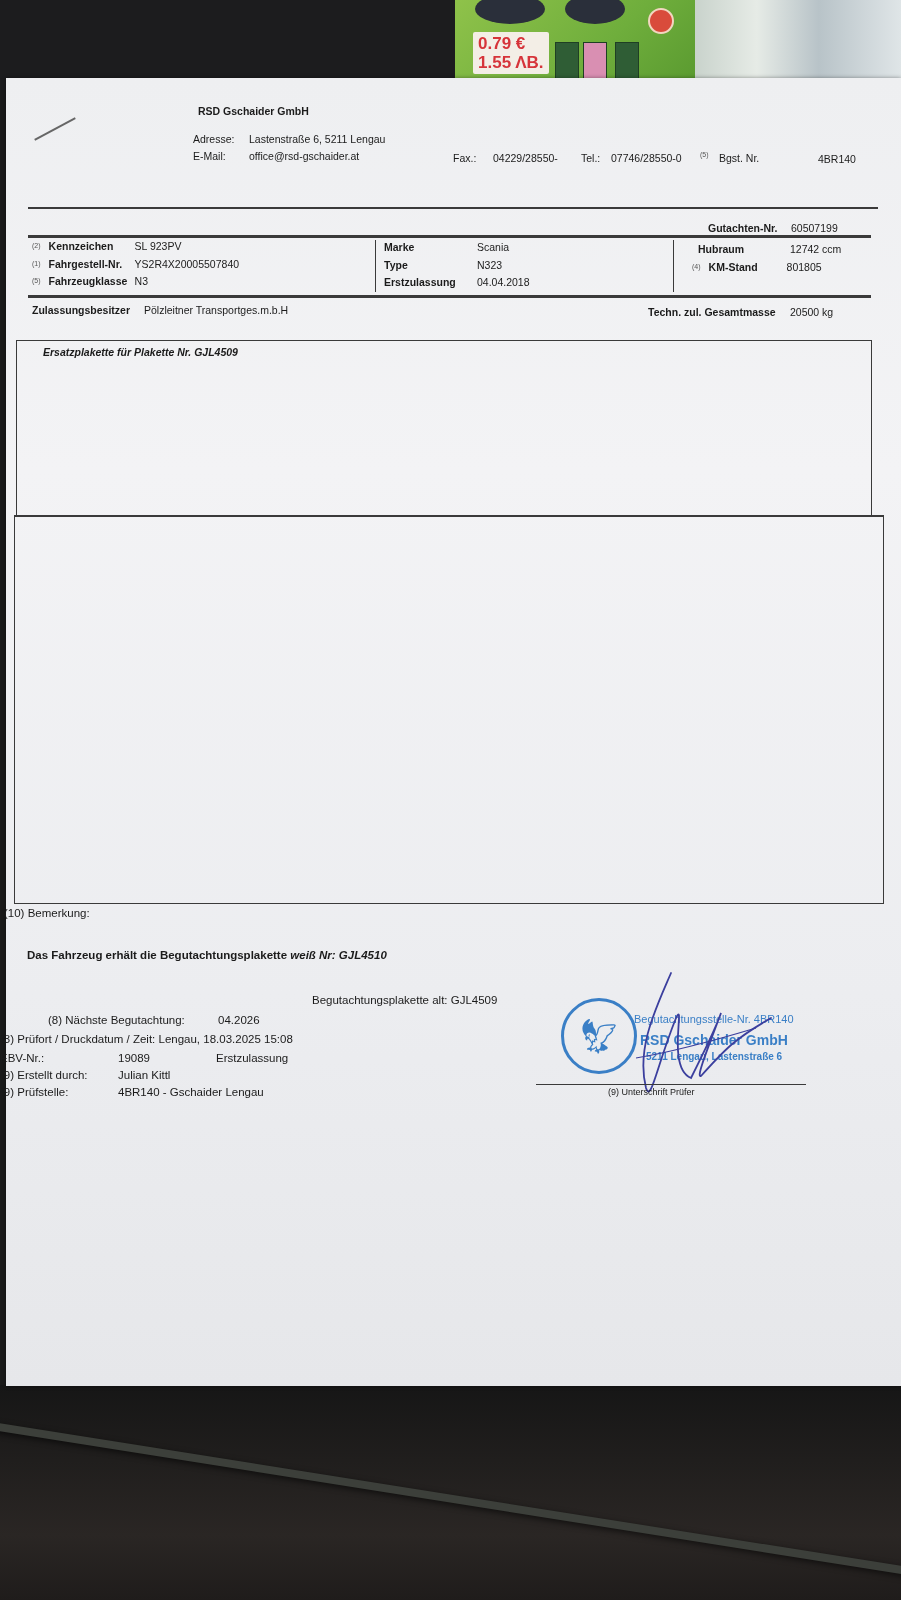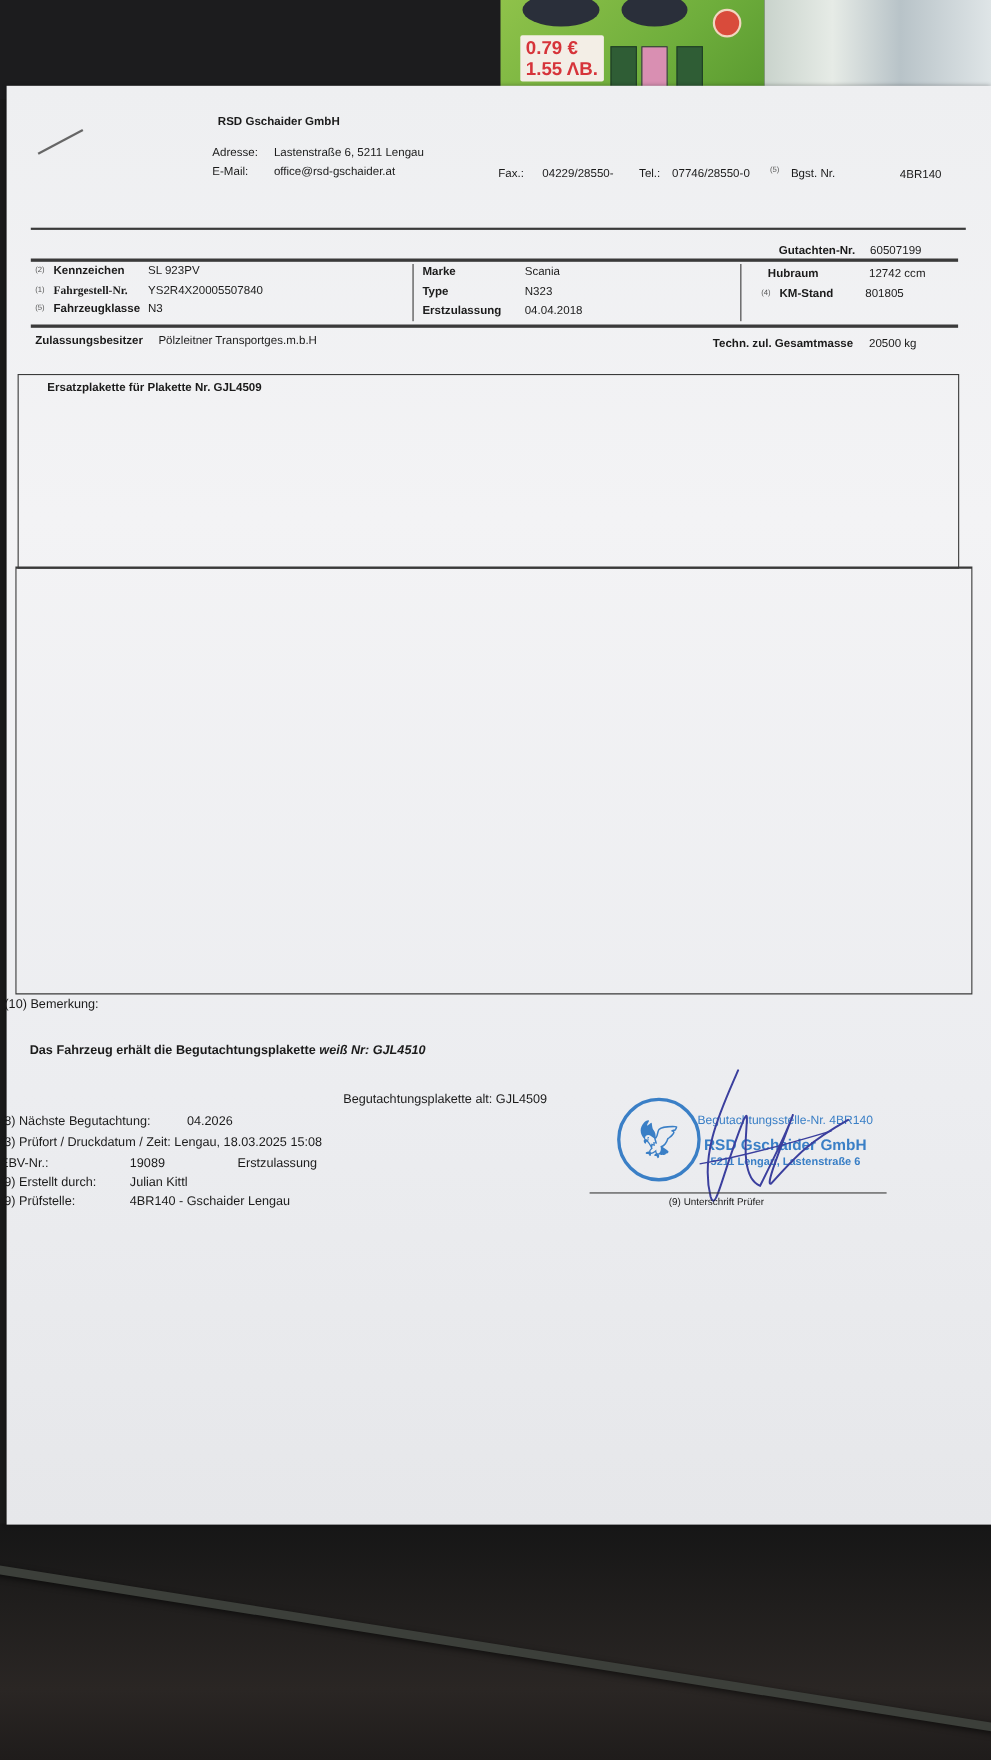--- a/index.html
+++ b/index.html
@@ -87,21 +87,21 @@
 
   <div class="abs sm b" style="left:702px;top:144px;">Gutachten-Nr.</div>
   <div class="abs sm" style="left:785px;top:144px;">60507199</div>
   <div class="rule" style="left:22px;top:157px;width:843px;height:3px;"></div>
 
   <div>
     <div class="abs sm" style="left:26px;top:162px;">
       <span class="sup">(2)</span><span class="b" style="display:inline-block;width:86px;">Kennzeichen</span><span>SL 923PV</span>
     </div>
     <div class="abs sm" style="left:26px;top:180px;">
-      <span class="sup">(1)</span><span class="b" style="display:inline-block;width:86px;font-family:Liberation Serif, serif;">Fahrgestell-Nr.</span><span>YS2R4X20005507840</span>
+      <span class="sup">(1)</span><span class="b" style="display:inline-block;width:86px;">Fahrgestell-Nr.</span><span>YS2R4X20005507840</span>
     </div>
     <div class="abs sm" style="left:26px;top:197px;">
       <span class="sup">(5)</span><span class="b" style="display:inline-block;width:86px;">Fahrzeugklasse</span><span>N3</span>
     </div>
   </div>
   <div class="rule" style="left:369px;top:162px;width:1px;height:52px;"></div>
   <div>
     <div class="abs sm" style="left:378px;top:163px;">
       <span class="b" style="display:inline-block;width:93px;">Marke</span><span>Scania</span>
     </div>
@@ -124,33 +124,33 @@
   <div class="rule" style="left:22px;top:217px;width:843px;height:3px;"></div>
 
   <div class="abs sm" style="left:26px;top:226px;">
     <span class="b" style="display:inline-block;width:112px;">Zulassungsbesitzer</span><span>Pölzleitner Transportges.m.b.H</span>
   </div>
   <div class="abs sm" style="left:642px;top:228px;">
     <span class="b" style="display:inline-block;width:142px;">Techn. zul. Gesamtmasse</span><span>20500 kg</span>
   </div>
 
   <div class="box" style="left:10px;top:262px;width:854px;height:175px;">
-    <div class="abs sm b" style="left:26px;top:5px;">Ersatzplakette für Plakette Nr. GJL4509</div>
+    <div class="abs sm b" style="left:26px;top:5px;font-style:italic;">Ersatzplakette für Plakette Nr. GJL4509</div>
   </div>
   <div class="box" style="left:8px;top:437px;width:868px;height:386px;border-top-width:2px;"></div>
 
   <div class="abs md" style="left:-2px;top:829px;">(10) Bemerkung:</div>
   <div class="abs md b" style="left:21px;top:871px;">
     <span>Das Fahrzeug erhält die Begutachtungsplakette</span>
     <i>weiß Nr: GJL4510</i>
   </div>
   <div class="abs md" style="left:306px;top:916px;">Begutachtungsplakette alt: GJL4509</div>
 
   <div>
-    <div class="abs md" style="left:-6px;top:936px;">
+    <div class="abs md" style="left:-6px;top:936px;padding-left:48px;">
       <span style="display:inline-block;width:170px;">(8) Nächste Begutachtung:</span><span>04.2026</span>
     </div>
     <div class="abs md" style="left:-6px;top:955px;">
       <span>(3) Prüfort / Druckdatum / Zeit:</span> <span>Lengau, 18.03.2025 15:08</span>
     </div>
     <div class="abs md" style="left:-6px;top:974px;">
       <span style="display:inline-block;width:118px;">EBV-Nr.:</span><span style="display:inline-block;width:98px;">19089</span><span>Erstzulassung</span>
     </div>
     <div class="abs md" style="left:-6px;top:991px;">
       <span style="display:inline-block;width:118px;">(9) Erstellt durch:</span><span>Julian Kittl</span>

